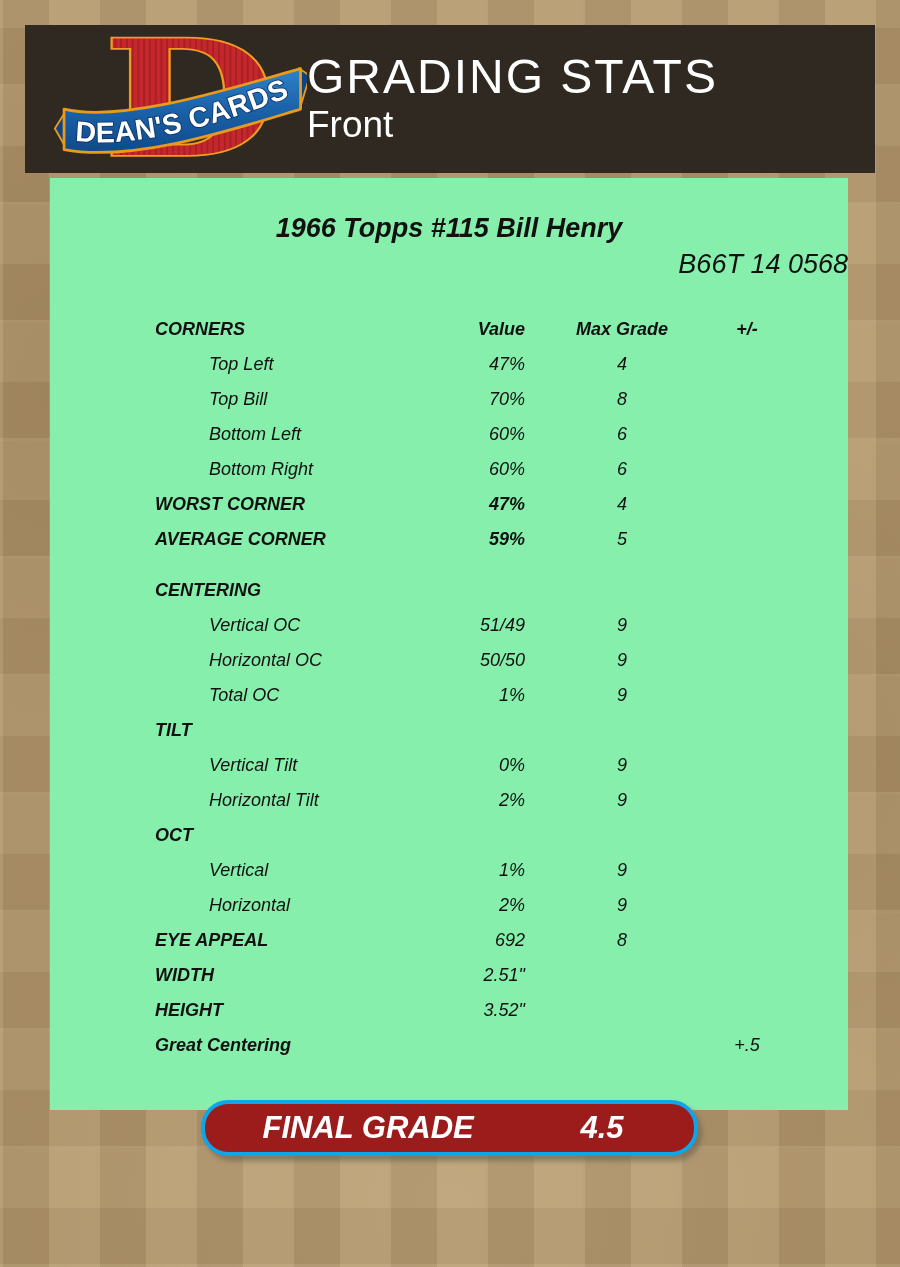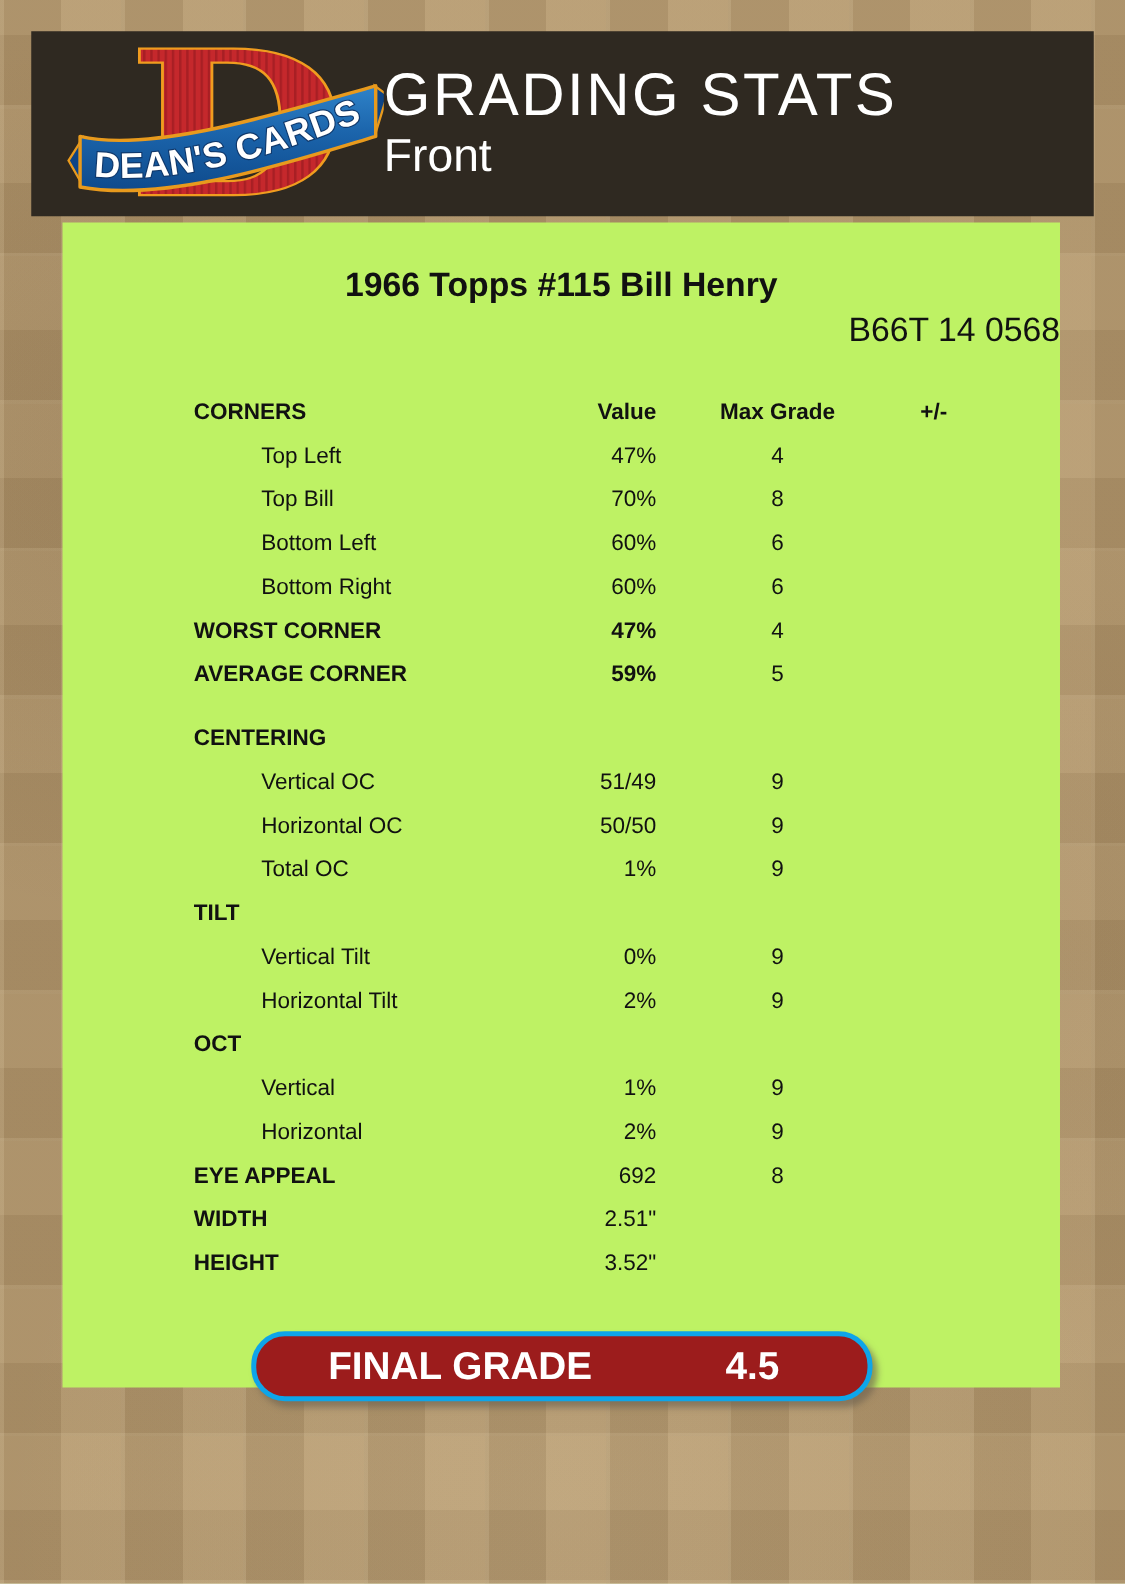--- a/index.html
+++ b/index.html
@@ -24,21 +24,22 @@
   .header{
     position:absolute;left:25px;top:25px;width:850px;height:148px;
     background:#2f2921;display:flex;align-items:center;
   }
   .logo{flex:none;width:254px;height:134px;margin-left:28px;}
   .header-text{flex:1;color:#fff;padding-right:14px;}
   .header-title{font-size:48px;letter-spacing:2px;line-height:52px;}
   .header-sub{font-size:37px;line-height:44px;}
   .panel{
     position:absolute;left:50px;top:178px;width:798px;height:932px;
-    background:#bef264;
+    background:#86efac;
+    font-style:italic;
   }
   .card-title{margin-top:32px;text-align:center;font-size:27px;line-height:36px;font-weight:bold;}
   .card-serial{text-align:right;font-size:27px;line-height:36px;}
   .stats{margin-top:30px;}
   .row{
     display:grid;grid-template-columns:225px 145px 172px 100px;
     padding-left:105px;height:35px;line-height:35px;font-size:18px;
   }
   .row.gap-before{margin-top:16px;}
   .cell-label{white-space:nowrap;}
@@ -212,19 +213,25 @@
     <div class="cell-value">2.51"</div>
     <div class="cell-max"></div>
     <div class="cell-pm"></div>
   </div>
       <div class="row bold">
     <div class="cell-label">HEIGHT</div>
     <div class="cell-value">3.52"</div>
     <div class="cell-max"></div>
     <div class="cell-pm"></div>
   </div>
+      <div class="row bold">
+    <div class="cell-label">Great Centering</div>
+    <div class="cell-value"></div>
+    <div class="cell-max"></div>
+    <div class="cell-pm">+.5</div>
+  </div>
     </div>
 
   <div class="final-grade">
     <span>FINAL GRADE</span>
     <span>4.5</span>
   </div>
 </main>
 
 </body></html>

